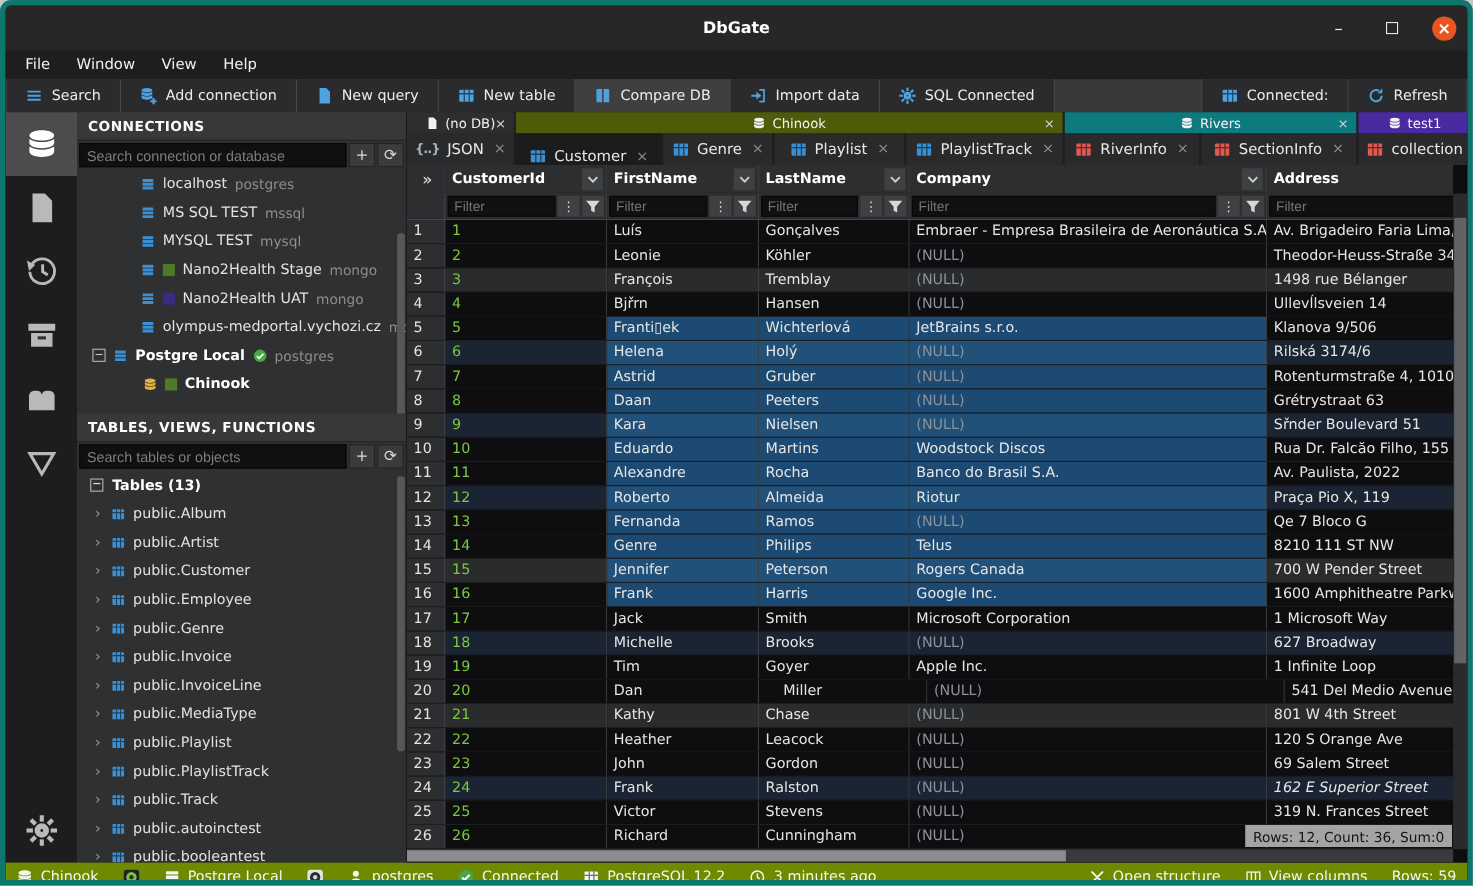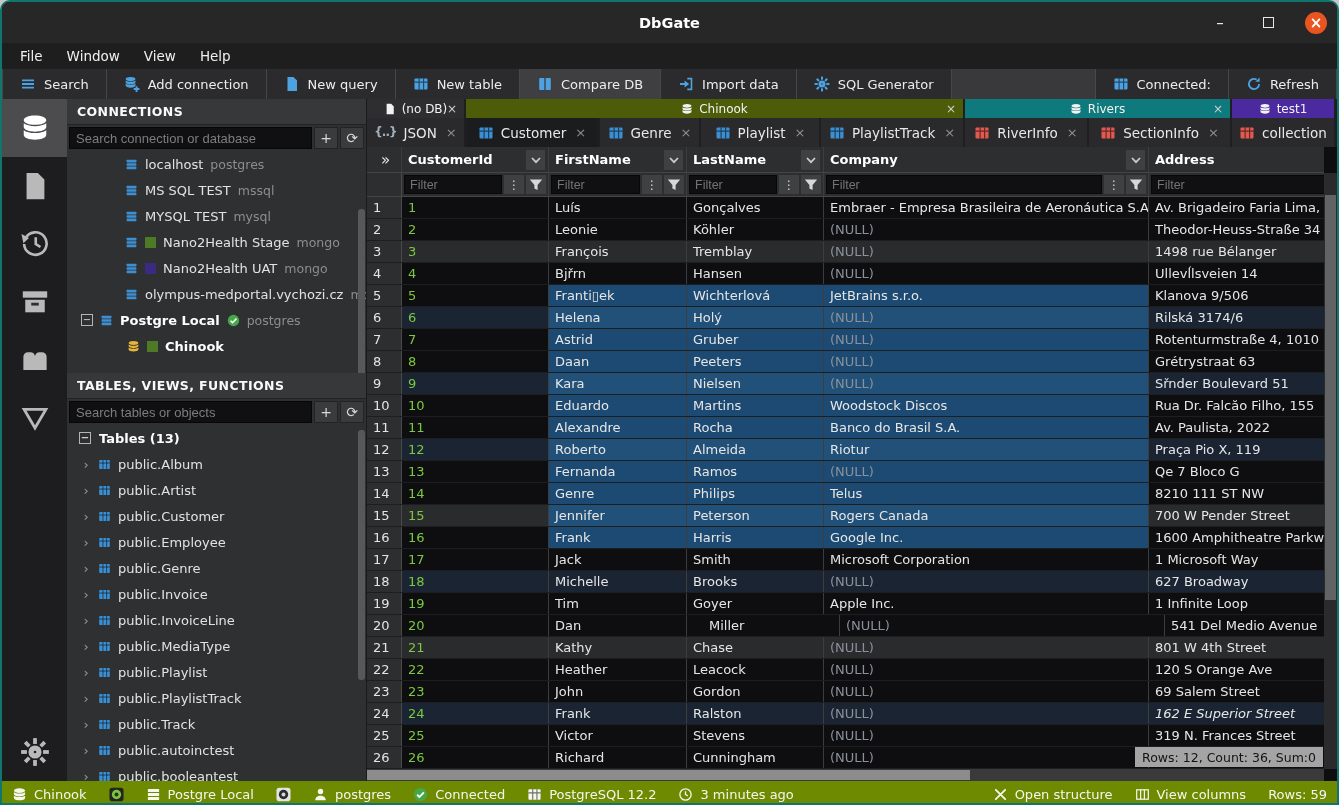--- a/index.html
+++ b/index.html
@@ -1,17 +1,17 @@
 <!DOCTYPE html>
 <html><head>
 <meta charset="utf-8">
 <style>
   html,body{margin:0;padding:0;background:#c8c8c8;font-family:"DejaVu Sans","Liberation Sans",sans-serif;}
   *{box-sizing:border-box;}
-  .app{position:relative;width:1339px;height:805px;background:#1f1f21;border:2px solid #0f766e;
+  .app{position:relative;width:1339px;height:805px;background:#1f1f21;border:5px solid #0f766e;
        border-radius:10px 10px 0 0;overflow:hidden;font-size:13px;color:#e6e6e6;-webkit-user-select:none;}
   
   .titlebar{height:41px;background:#272727;display:flex;align-items:center;position:relative;}
   .titlebar .title{position:absolute;left:0;right:0;text-align:center;font-weight:bold;font-size:14.5px;color:#fff;}
   .win-controls{position:absolute;right:10px;top:0;height:100%;display:flex;align-items:center;gap:26px;}
   .wc{width:22px;height:22px;display:flex;align-items:center;justify-content:center;color:#e8e8e8;cursor:pointer;}
   .wc.min{font-size:15px;}
   .wc.max .box{width:11px;height:11px;border:1.5px solid #e8e8e8;}
   .wc.close{background:#E95420;border-radius:50%;color:#fff;font-size:15px;font-weight:bold;}
   
@@ -54,21 +54,21 @@
   .group-row{height:26px;display:flex;align-items:center;gap:8px;padding-left:12px;font-weight:bold;color:#fff;cursor:pointer;}
   .vscroll-thin{position:absolute;right:1px;width:7px;background:#57585a;border-radius:3px;}
   
   .content{flex:1;display:flex;flex-direction:column;min-width:0;background:#1f1f21;}
   .tabgroups{height:19px;display:flex;gap:2px;background:#1f1f21;flex:none;}
   .tabgroup{display:flex;align-items:center;justify-content:center;gap:6px;font-size:12px;color:#f2f2f2;position:relative;flex:none;cursor:pointer;}
   .tabgroup .ic{width:12px;height:12px;}
   .tabgroup .x{position:absolute;right:7px;color:#d0d0d0;font-size:12px;}
   .tabs{height:29px;display:flex;gap:2px;background:#1f1f21;flex:none;}
   .tab{display:flex;align-items:center;justify-content:center;gap:7px;background:#2a2a2c;color:#e8e8e8;font-size:13.5px;cursor:pointer;flex:none;overflow:hidden;}
-  .tab.active{background:#1b1c1e;}
+  .tab.active{background:#1b1c1e;align-items:flex-end;}
   .tab .x{color:#8f8f8f;font-size:13px;margin-left:2px;}
   .tab .json-ic{color:#9fb0bc;font-size:12px;font-weight:bold;letter-spacing:-1px;}
   
   .gridwrap{position:relative;flex:1;background:#0e0e10;overflow:hidden;}
   .gridrows{position:absolute;left:0;top:0;right:13px;bottom:12px;overflow:hidden;}
   .grow{display:flex;height:22px;border-bottom:1px solid #1d1e20;}
   .grow.hdr{height:26px;border-bottom:1px solid #454547;}
   .grow.flt{height:24px;border-bottom:1px solid #454547;}
   .gcell{flex:none;border-right:1px solid #3c3d3f;padding:0 6px;display:flex;align-items:center;overflow:hidden;white-space:nowrap;background:#0e0e10;}
   .gcell.rownum{background:#2d2e30;color:#e4e4e4;border-right:1px solid #4a4a4c;}
@@ -185,21 +185,21 @@
                 <rect x="12.3" y="7" width="3.1" height="2"></rect>
               </g>
               <g transform="rotate(45 8 8)">
                 <rect x="7" y="0.6" width="2" height="3.1"></rect>
                 <rect x="7" y="12.3" width="2" height="3.1"></rect>
                 <rect x="0.6" y="7" width="3.1" height="2"></rect>
                 <rect x="12.3" y="7" width="3.1" height="2"></rect>
               </g>
             </svg>
           </span>
-          <span>SQL Generator</span>
+          <span>SQL Connected</span>
         </div>
       </div>
     <div class="tb-group">
         <div class="tb-btn">
           <span class="ic">
             <svg viewBox="0 0 16 16">
               <rect x="1.5" y="2.5" width="13" height="11" rx="1" fill="currentColor"></rect>
               <path d="M1.5 6.2h13M6.1 2.5v11M10.6 2.5v11" stroke="rgba(0,0,0,0.55)" stroke-width="1.2" fill="none"></path>
             </svg>
           </span>

